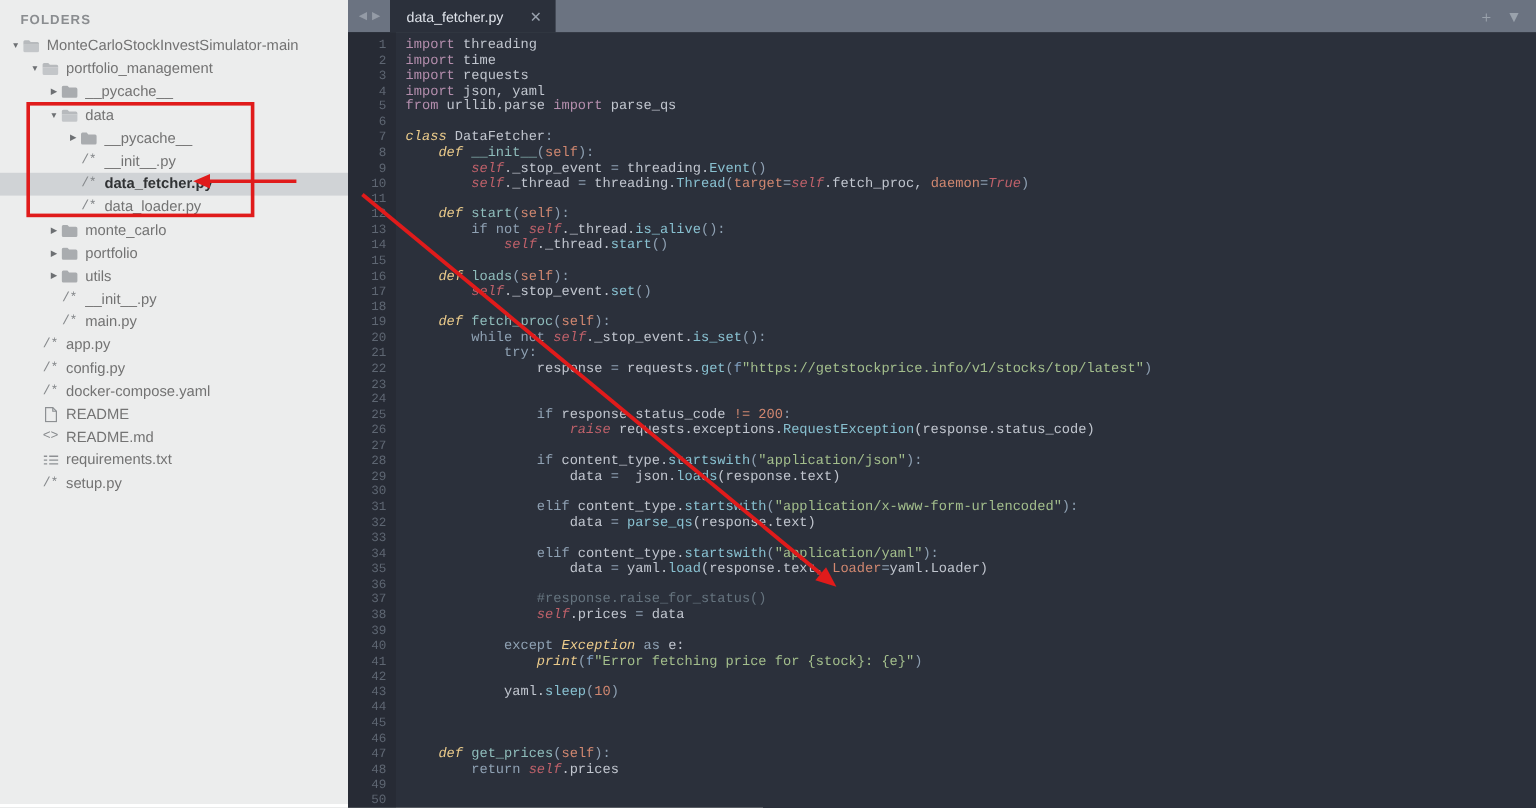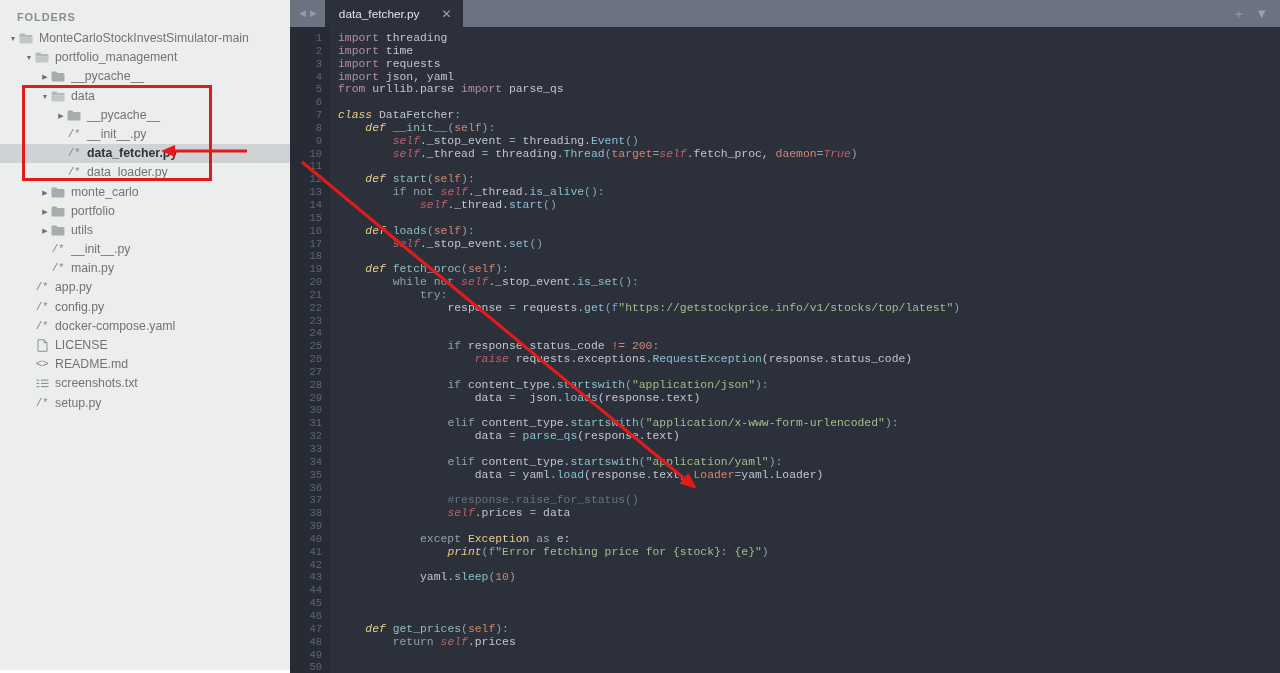--- a/index.html
+++ b/index.html
@@ -121,21 +121,21 @@
   .cls{color:#ebcb8b;font-style:italic;}
   .fn {color:#8fbcbb;}            
   .self{color:#bf616a;font-style:italic;}
   .param{color:#d08770;}
   .meth{color:#88c0d0;}
   .str{color:#a3be8c;}
   .num{color:#d08770;}
   .cmt{color:#65737e;}
   .op {color:#8fa1b3;}
   .pln{color:#c0c5ce;text-align:right;}
-  .excls{color:#ebcb8b;}
+  .excls{color:#ebcb8b;font-style:italic;}
   .fpfx{color:#81a1c1;}
 
   
   #annot{position:absolute;left:0;top:0;width:1280px;height:673px;pointer-events:none;}
   #bottomstrip{position:absolute;left:0;bottom:0;width:290px;height:3px;background:#ffffff;}
 </style>
 </head>
 <body>
 
 <div id="app">
@@ -292,21 +292,21 @@
         </div>
         <div class="row">
           <span style="display: inline-block; flex: 0 0 24px; width: 24px;"></span>
           <span class="arrow"></span>
           <span class="ico">
             <svg width="11" height="13" viewBox="0 0 11 13">
               <path d="M1 0.7 H7 L10 3.7 V12.3 H1 Z" fill="none" stroke="#8d9093" stroke-width="1"></path>
               <path d="M7 0.7 V3.7 H10" fill="none" stroke="#8d9093" stroke-width="1"></path>
             </svg>
           </span>
-          <span class="lbl">LICENSE</span>
+          <span class="lbl">README</span>
         </div>
         <div class="row">
           <span style="display: inline-block; flex: 0 0 24px; width: 24px;"></span>
           <span class="arrow"></span>
           <span class="ico">
             <span class="fileglyph">&lt;&gt;</span>
           </span>
           <span class="lbl">README.md</span>
         </div>
         <div class="row">
@@ -315,21 +315,21 @@
           <span class="ico">
             <svg width="13" height="11" viewBox="0 0 13 11">
               <line x1="0.5" y1="2.2" x2="3.3" y2="2.2" stroke="#8d9093" stroke-width="1.1"></line>
               <line x1="5.0" y1="2.2" x2="12.5" y2="2.2" stroke="#8d9093" stroke-width="1.1"></line>
               <line x1="0.5" y1="5.4" x2="3.3" y2="5.4" stroke="#8d9093" stroke-width="1.1"></line>
               <line x1="5.0" y1="5.4" x2="12.5" y2="5.4" stroke="#8d9093" stroke-width="1.1"></line>
               <line x1="0.5" y1="8.6" x2="3.3" y2="8.6" stroke="#8d9093" stroke-width="1.1"></line>
               <line x1="5.0" y1="8.6" x2="12.5" y2="8.6" stroke="#8d9093" stroke-width="1.1"></line>
             </svg>
           </span>
-          <span class="lbl">screenshots.txt</span>
+          <span class="lbl">requirements.txt</span>
         </div>
         <div class="row">
           <span style="display: inline-block; flex: 0 0 24px; width: 24px;"></span>
           <span class="arrow"></span>
           <span class="ico">
             <span class="fileglyph">/*</span>
           </span>
           <span class="lbl">setup.py</span>
         </div>
       </div>

